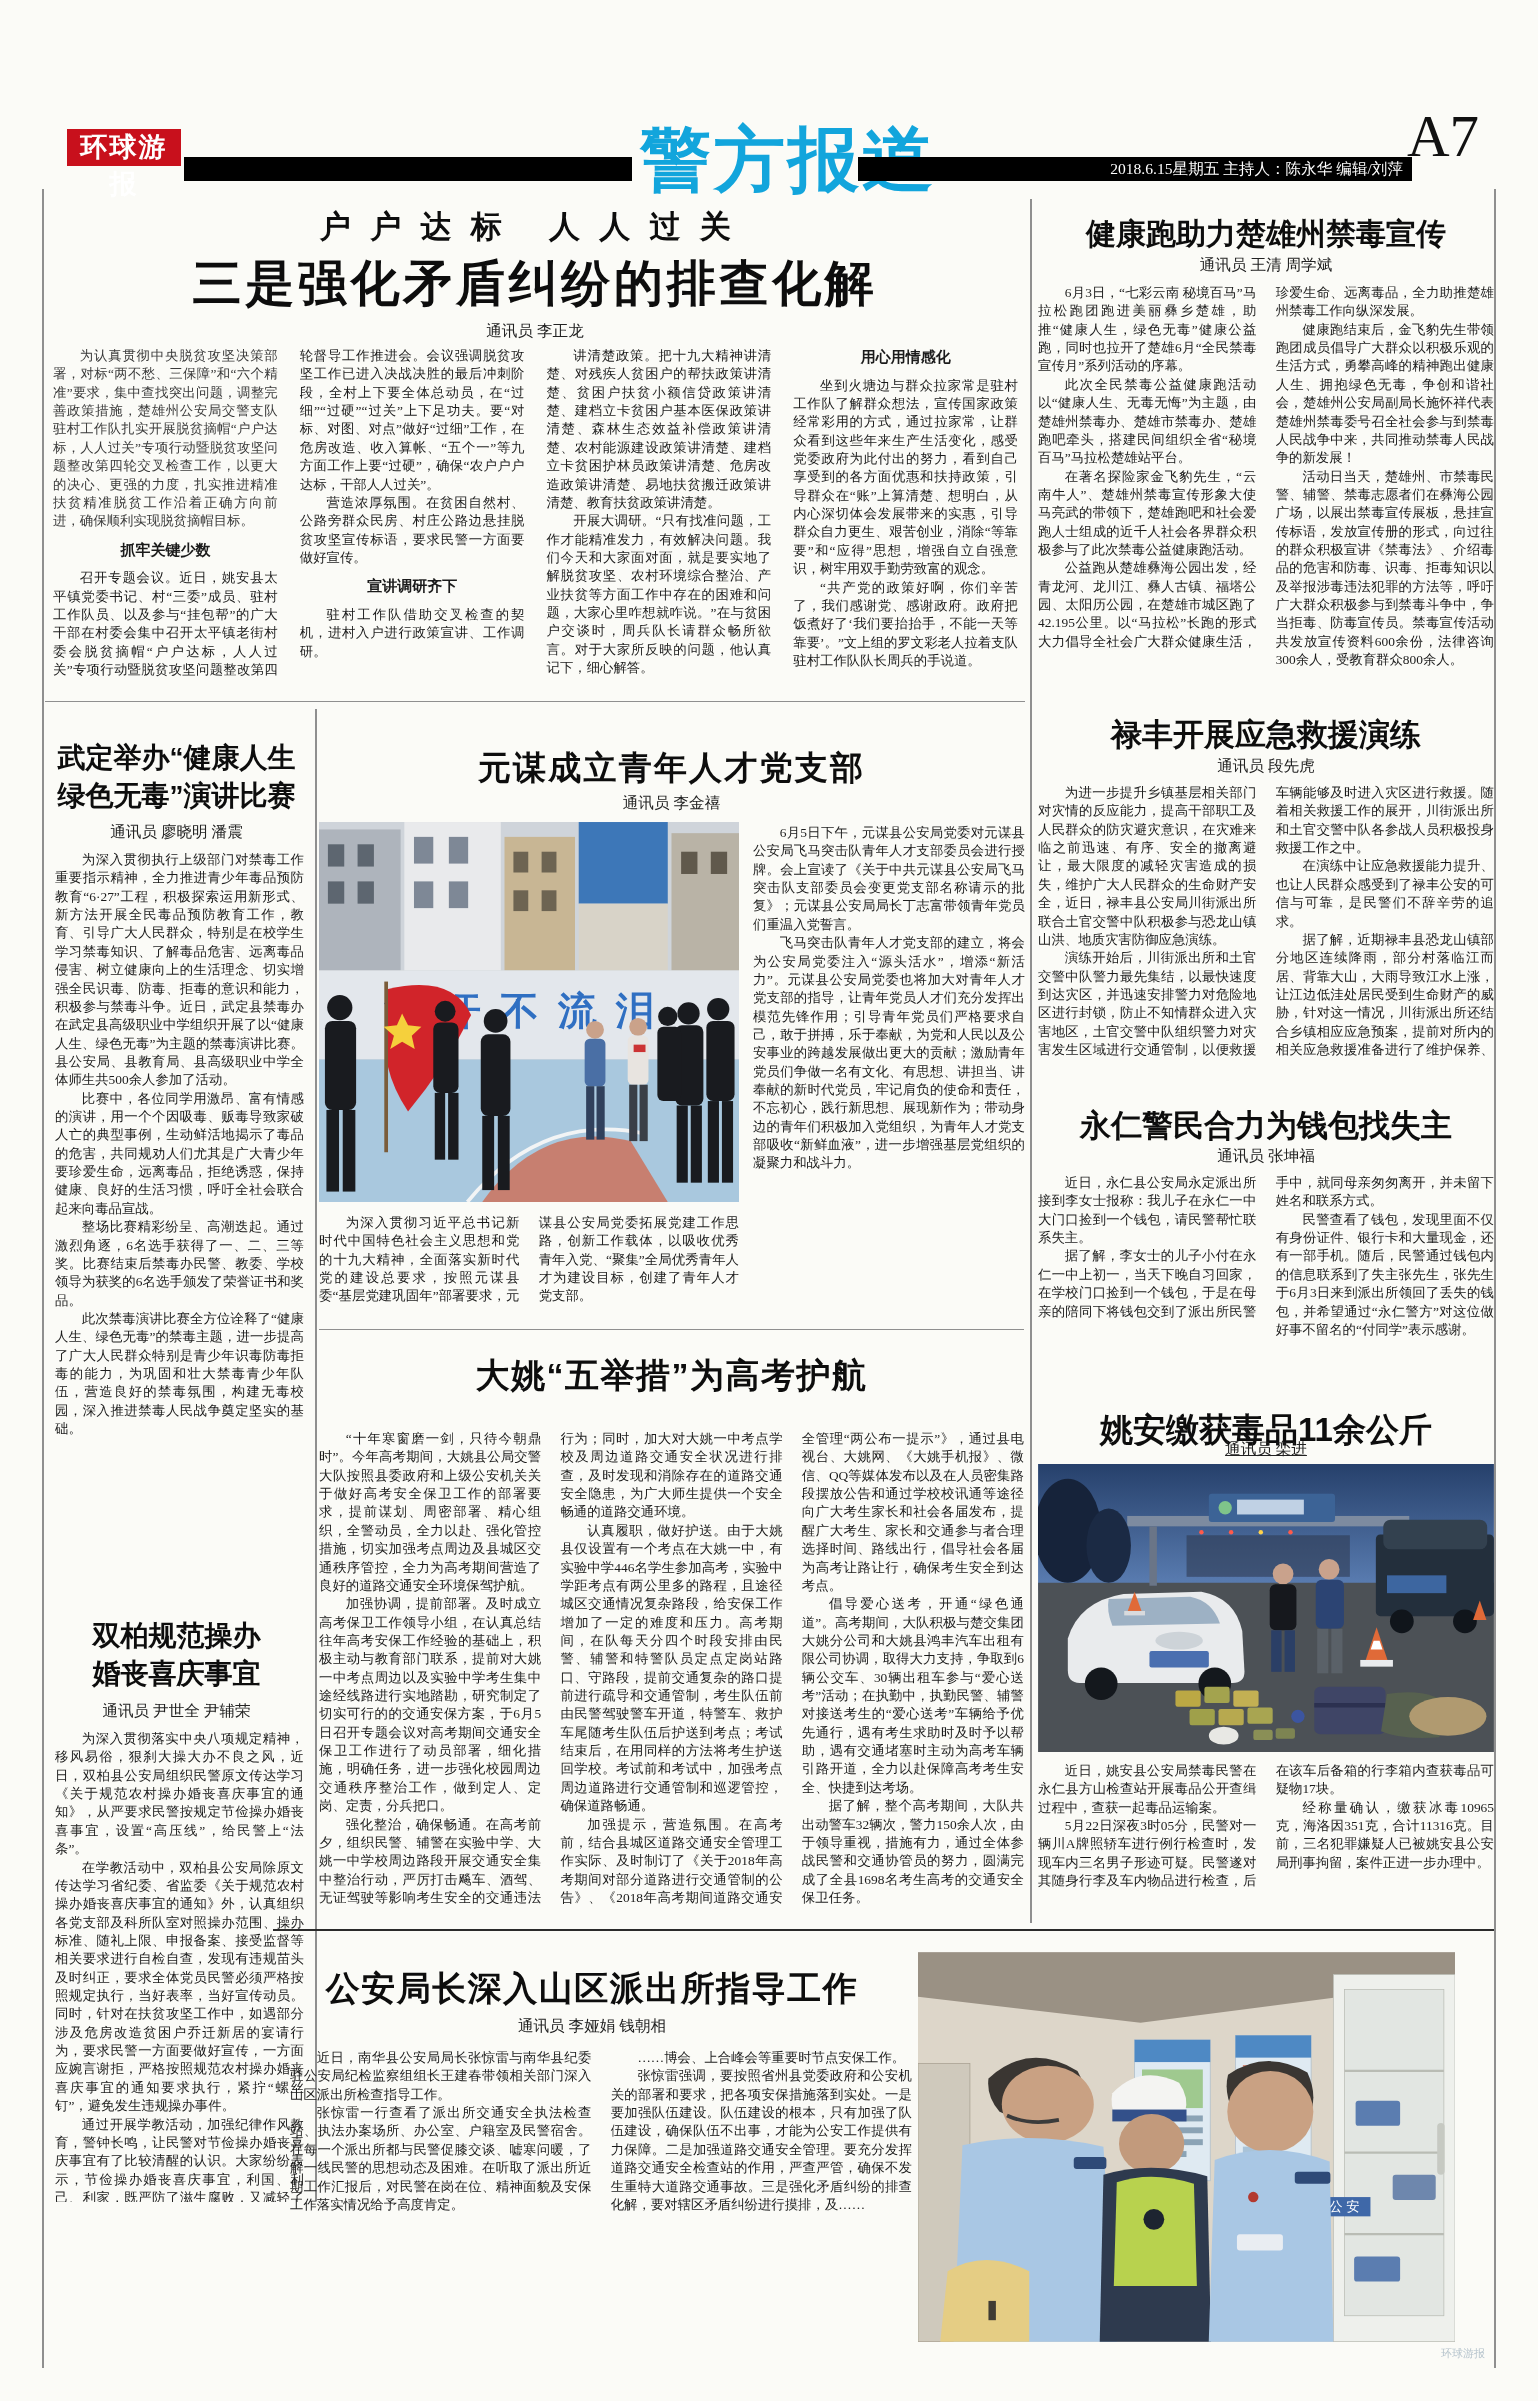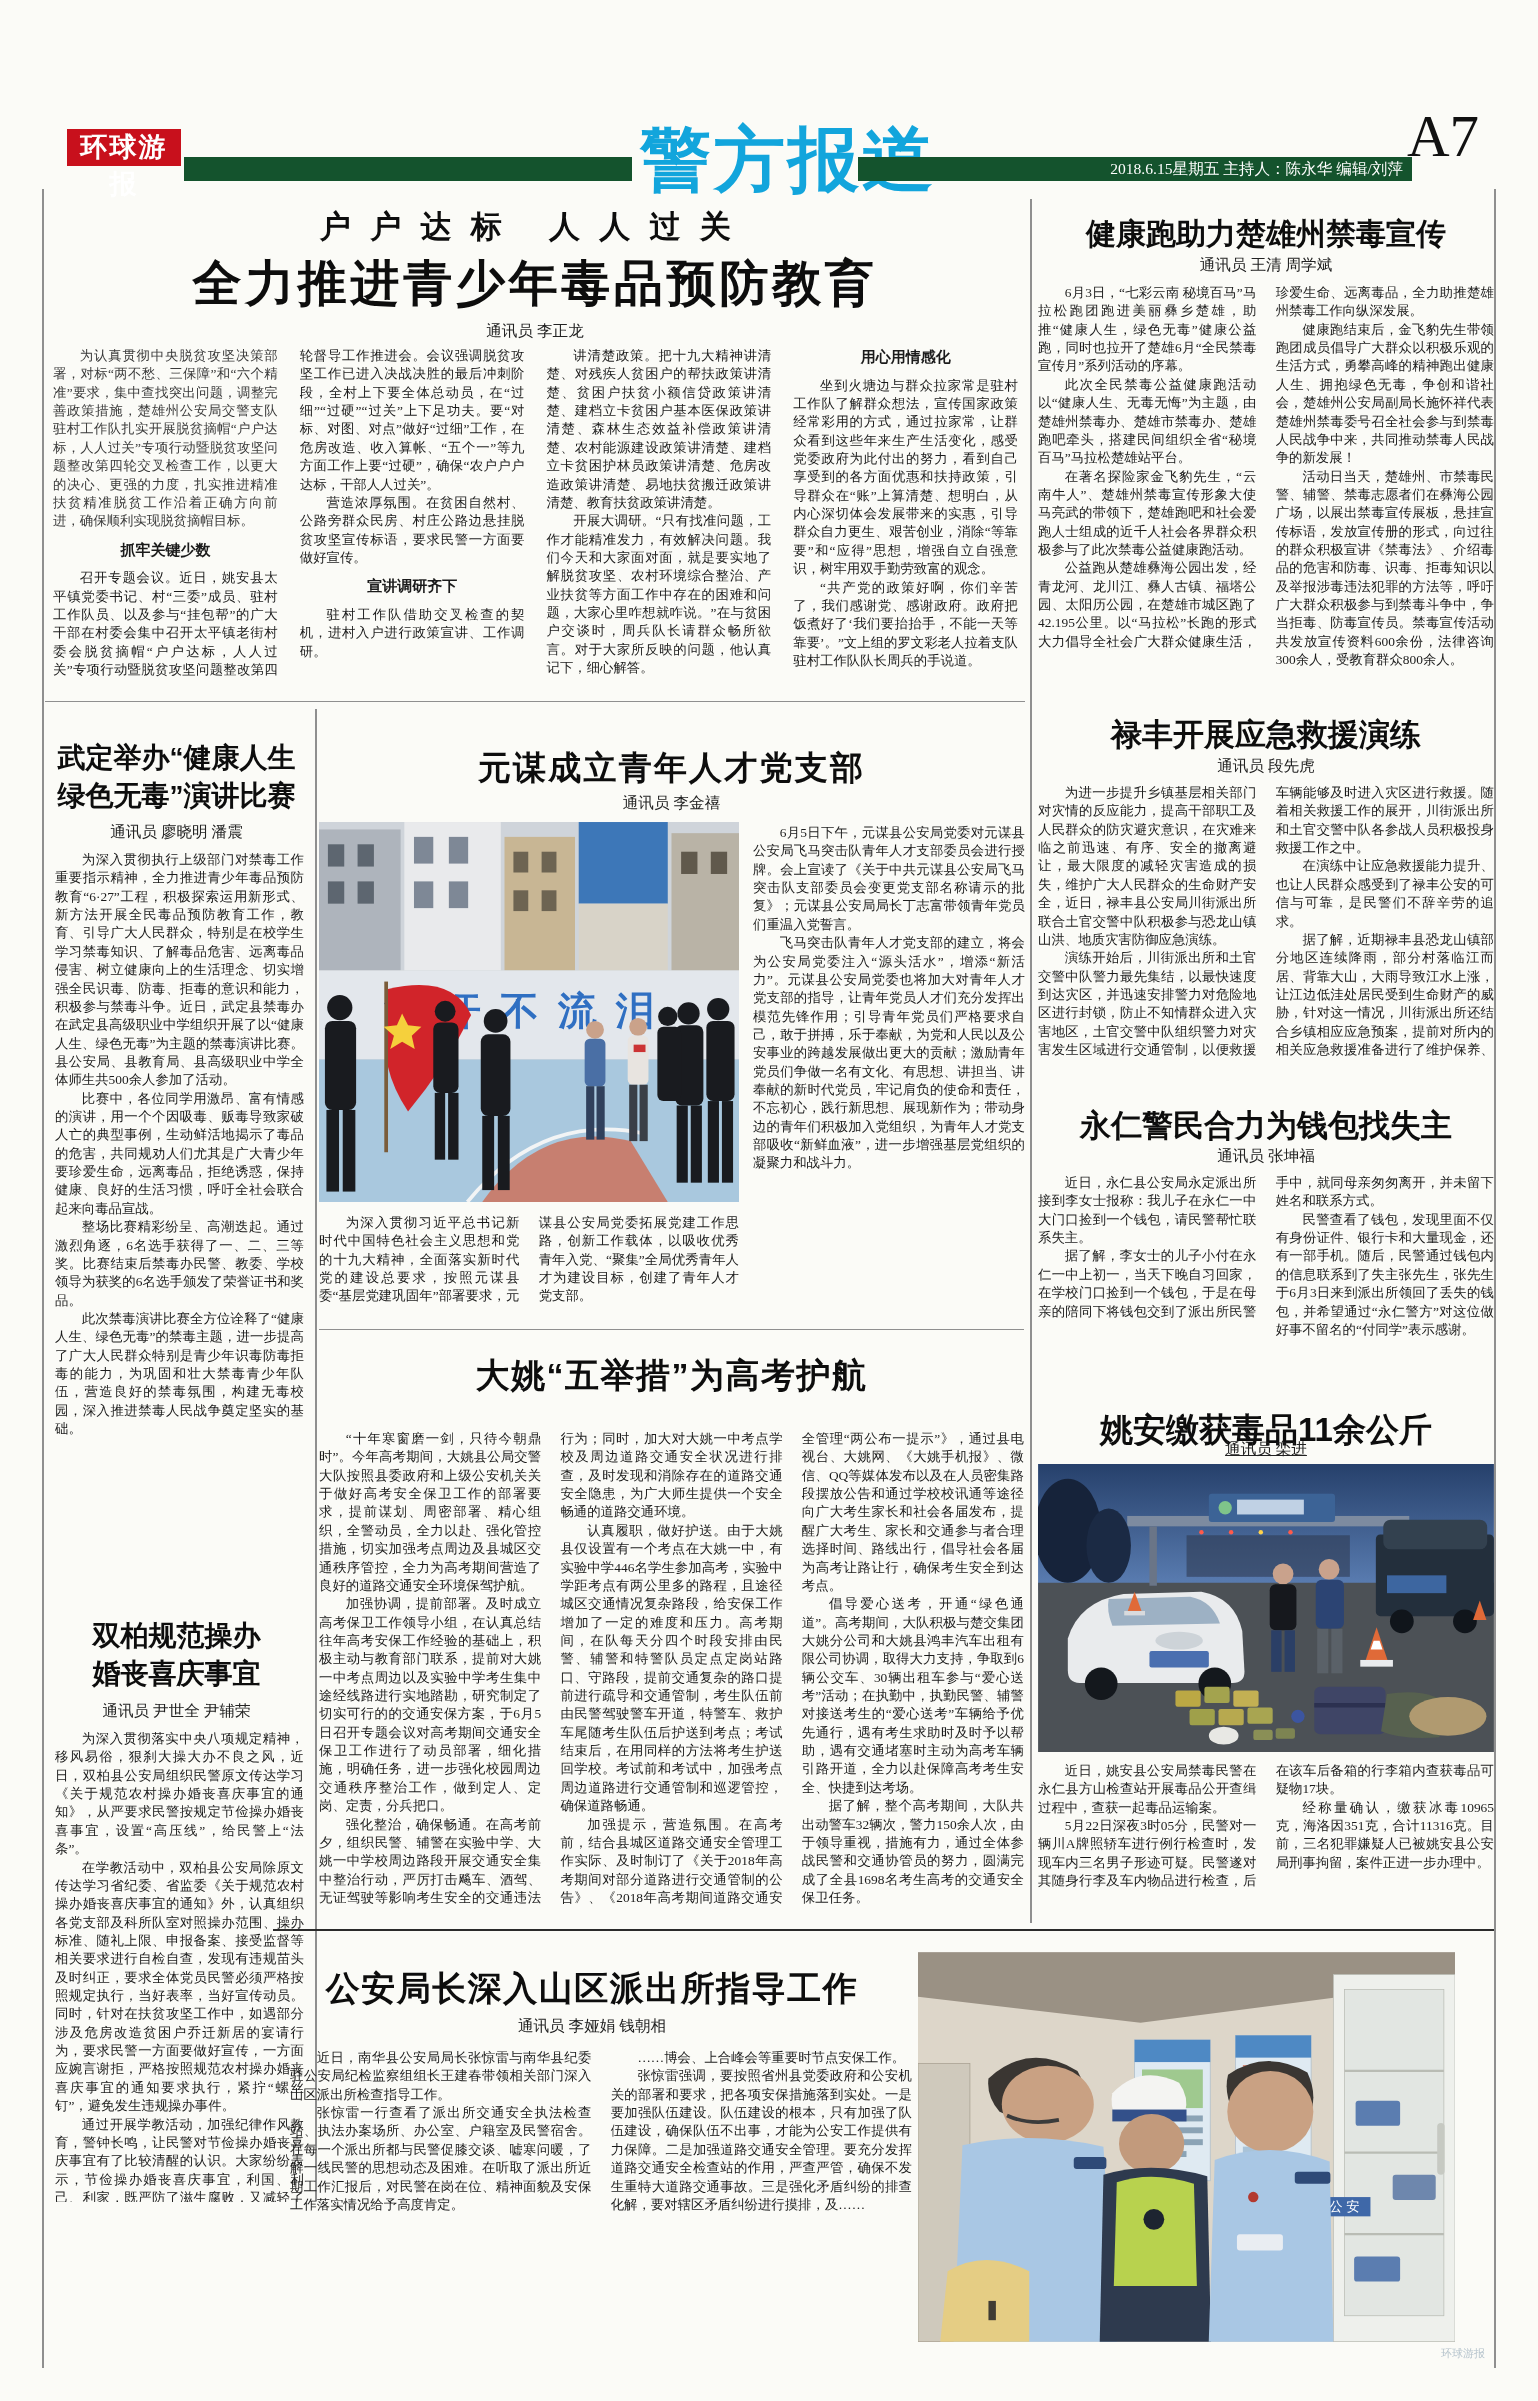--- a/index.html
+++ b/index.html
@@ -2,21 +2,21 @@
 <html style="font-size:12px"><head>
 <meta charset="utf-8">
 <style>
   html,body{margin:0;padding:0;background:#dcdcdc;}
   .page{position:relative;width:1538px;height:2401px;background:#fbfbf7;overflow:hidden;
         font-family:"Liberation Serif","DejaVu Serif",serif;color:#151515;}
   .abs{position:absolute;}
   
   .masthead{background:#c8101c;color:#fff;font-weight:bold;text-align:center;
             font-size:27px;line-height:37px;letter-spacing:2.2px;font-family:"Liberation Serif",serif;}
-  .cyanbar{background:#14532d;}
+  .cyanbar{background:#000000;}
   .section-title{font-family:"Liberation Sans","DejaVu Sans",sans-serif;font-weight:900;
                  color:#12a5dc;font-size:71px;letter-spacing:3px;white-space:nowrap;}
   .dateline{color:#ffffff;font-size:15.6px;line-height:24.5px;text-align:right;padding-right:9px;
             font-family:"Liberation Serif",serif;white-space:nowrap;overflow:hidden;}
   .pageno{font-family:"Liberation Serif",serif;font-size:59px;color:#111;}
   
   .vrule{width:1.5px;background:#8f8f8f;}
   .hrule{height:1.5px;background:#2b2b2b;}
   .hrule-thin{height:0.7px;background:#8f8f8f;}
   
@@ -48,21 +48,21 @@
 
   <div class="abs vrule" style="left:42px;top:189px;height:2179px;"></div>
   <div class="abs vrule" style="left:1494px;top:189px;height:2179px;"></div>
   <div class="abs vrule" style="left:315px;top:709px;height:1492px;"></div>
   <div class="abs vrule" style="left:1030px;top:199px;height:1724px;"></div>
   <div class="abs hrule-thin" style="left:45px;top:701px;width:980px;"></div>
   <div class="abs hrule-thin" style="left:319px;top:1329px;width:705px;"></div>
   <div class="abs hrule" style="left:273px;top:1929px;width:1221px;"></div>
 
   <div class="abs art-title" style="left:45px;top:206px;width:980px;font-size:31px;letter-spacing:19.3px;font-weight:700;">户户达标  人人过关</div>
-  <div class="abs art-title" style="left:45px;top:251px;width:980px;font-size:49px;letter-spacing:3.7px;">全力推进青少年毒品预防教育</div>
+  <div class="abs art-title" style="left:45px;top:251px;width:980px;font-size:49px;letter-spacing:3.7px;">三是强化矛盾纠纷的排查化解</div>
   <div class="abs byline" style="left:45px;top:321px;width:980px;">通讯员 李正龙</div>
   <div class="abs bodytxt cols4" style="left:53px;top:347px;width:965px;height:347px;">
     <p class="kai">为认真贯彻中央脱贫攻坚决策部署，对标“两不愁、三保障”和“六个精准”要求，集中查找突出问题，调整完善政策措施，楚雄州公安局交警支队驻村工作队扎实开展脱贫摘帽“户户达标，人人过关”专项行动暨脱贫攻坚问题整改第四轮交叉检查工作，以更大的决心、更强的力度，扎实推进精准扶贫精准脱贫工作沿着正确方向前进，确保顺利实现脱贫摘帽目标。</p>
     <p class="subhead">抓牢关键少数</p>
     <p>召开专题会议。近日，姚安县太平镇党委书记、村“三委”成员、驻村工作队员、以及参与“挂包帮”的广大干部在村委会集中召开太平镇老街村委会脱贫摘帽“户户达标，人人过关”专项行动暨脱贫攻坚问题整改第四轮督导工作推进会。会议强调脱贫攻坚工作已进入决战决胜的最后冲刺阶段，全村上下要全体总动员，在“过细”“过硬”“过关”上下足功夫。要“对标、对图、对点”做好“过细”工作，在危房改造、收入算帐、“五个一”等九方面工作上要“过硬”，确保“农户户户达标，干部人人过关”。</p>
     <p>营造浓厚氛围。在贫困自然村、公路旁群众民房、村庄公路边悬挂脱贫攻坚宣传标语，要求民警一方面要做好宣传。</p>
     <p class="subhead">宣讲调研齐下</p>
     <p>驻村工作队借助交叉检查的契机，进村入户进行政策宣讲、工作调研。</p>
     <p>讲清楚政策。把十九大精神讲清楚、对残疾人贫困户的帮扶政策讲清楚、贫困户扶贫小额信贷政策讲清楚、建档立卡贫困户基本医保政策讲清楚、森林生态效益补偿政策讲清楚、农村能源建设政策讲清楚、建档立卡贫困护林员政策讲清楚、危房改造政策讲清楚、易地扶贫搬迁政策讲清楚、教育扶贫政策讲清楚。</p>
     <p>开展大调研。“只有找准问题，工作才能精准发力，有效解决问题。我们今天和大家面对面，就是要实地了解脱贫攻坚、农村环境综合整治、产业扶贫等方面工作中存在的困难和问题，大家心里咋想就咋说。”在与贫困户交谈时，周兵队长请群众畅所欲言。对于大家所反映的问题，他认真记下，细心解答。</p>

